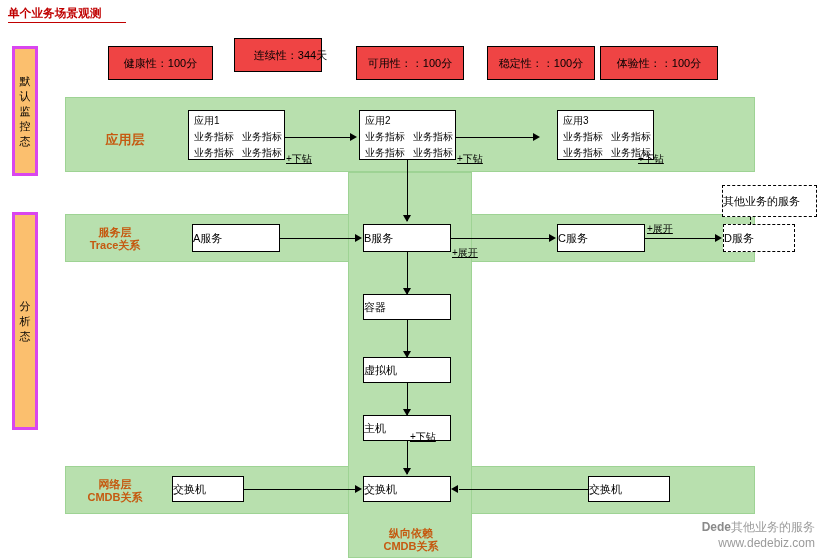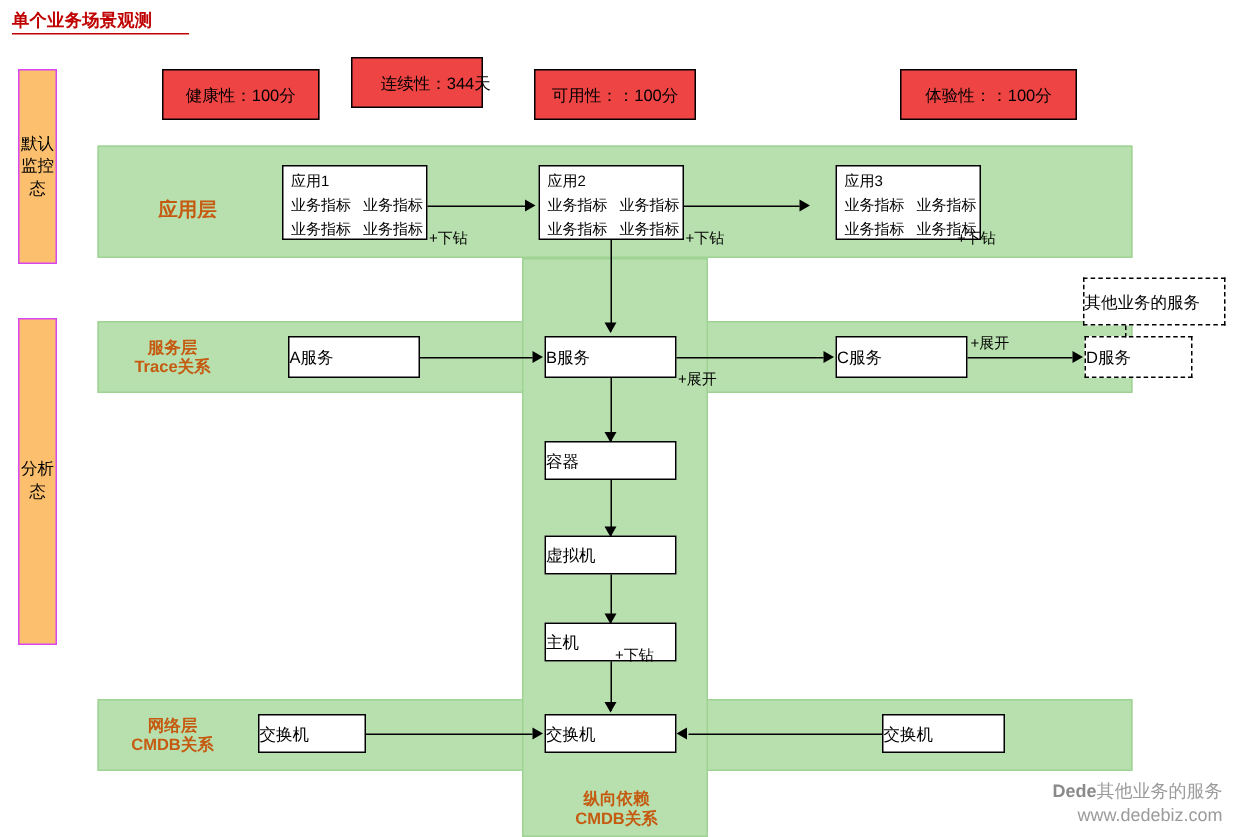--- a/index.html
+++ b/index.html
@@ -17,21 +17,21 @@
     font-size:11.5px;font-weight:bold;color:#c00000;
     letter-spacing:0.2px;
   }
   .title-underline{
     position:absolute;left:8px;top:22px;width:118px;height:1px;background:#c00000;
   }
 
   
   .phase{
     position:absolute;width:26px;
-    background:#fbbf6e;border:1px solid #d946ef;
+    background:#fbbf6e;border:3px solid #d946ef;
     color:#000;font-size:11px;
     display:flex;align-items:center;justify-content:flex-start;
     text-align:center;line-height:15px;
     box-sizing:border-box;
   }
 
   
   .band{
     position:absolute;background:#b8e0ae;border:1px solid #9ed394;box-sizing:border-box;
   }
@@ -70,21 +70,21 @@
   
   .hline{position:absolute;height:0;border-top:1px solid #000;}
   .vline{position:absolute;width:0;border-left:1px solid #000;}
   .hline.thick{border-top-width:1.6px;}
   .vline.thick{border-left-width:1.6px;}
   .vline.dash{border-left:1px dashed #000;}
 
   .arrow-r{position:absolute;width:0;height:0;border-top:4px solid transparent;border-bottom:4px solid transparent;border-left:7px solid #000;}
   .arrow-d{position:absolute;width:0;height:0;border-left:4px solid transparent;border-right:4px solid transparent;border-top:7px solid #000;}
 
-  .note{position:absolute;font-size:10px;white-space:nowrap;}
+  .note{position:absolute;font-size:10px;white-space:nowrap;text-decoration:underline;}
 
   
   .wm{position:absolute;right:8px;color:#9b9b9b;font-size:12px;text-align:right;line-height:16px;}
   .wm b{color:#8a8a8a;font-weight:bold;}
 </style>
 </head>
 <body>
 
 <div id="root">
 
@@ -104,20 +104,23 @@
   </div>
 
   <div class="kpi" style="left:108px;top:46px;width:105px;height:34px;">
     <span>健康性：100分</span>
   </div>
   <div class="kpi" style="left:234px;top:38px;width:88px;height:34px;padding-left:25px;">
     <span>连续性：344天</span>
   </div>
   <div class="kpi" style="left:356px;top:46px;width:108px;height:34px;">
     <span>可用性：：100分</span>
+  </div>
+  <div class="kpi" style="left:487px;top:46px;width:108px;height:34px;">
+    <span>稳定性：：100分</span>
   </div>
   <div class="kpi" style="left:600px;top:46px;width:118px;height:34px;">
     <span>体验性：：100分</span>
   </div>
 
   <div class="layer-label big" style="left:90px;top:133px;width:70px;">应用层</div>
 
   <div class="layer-label" style="left:80px;top:226px;width:70px;">
     <div>服务层</div>
     <div>Trace关系</div>

